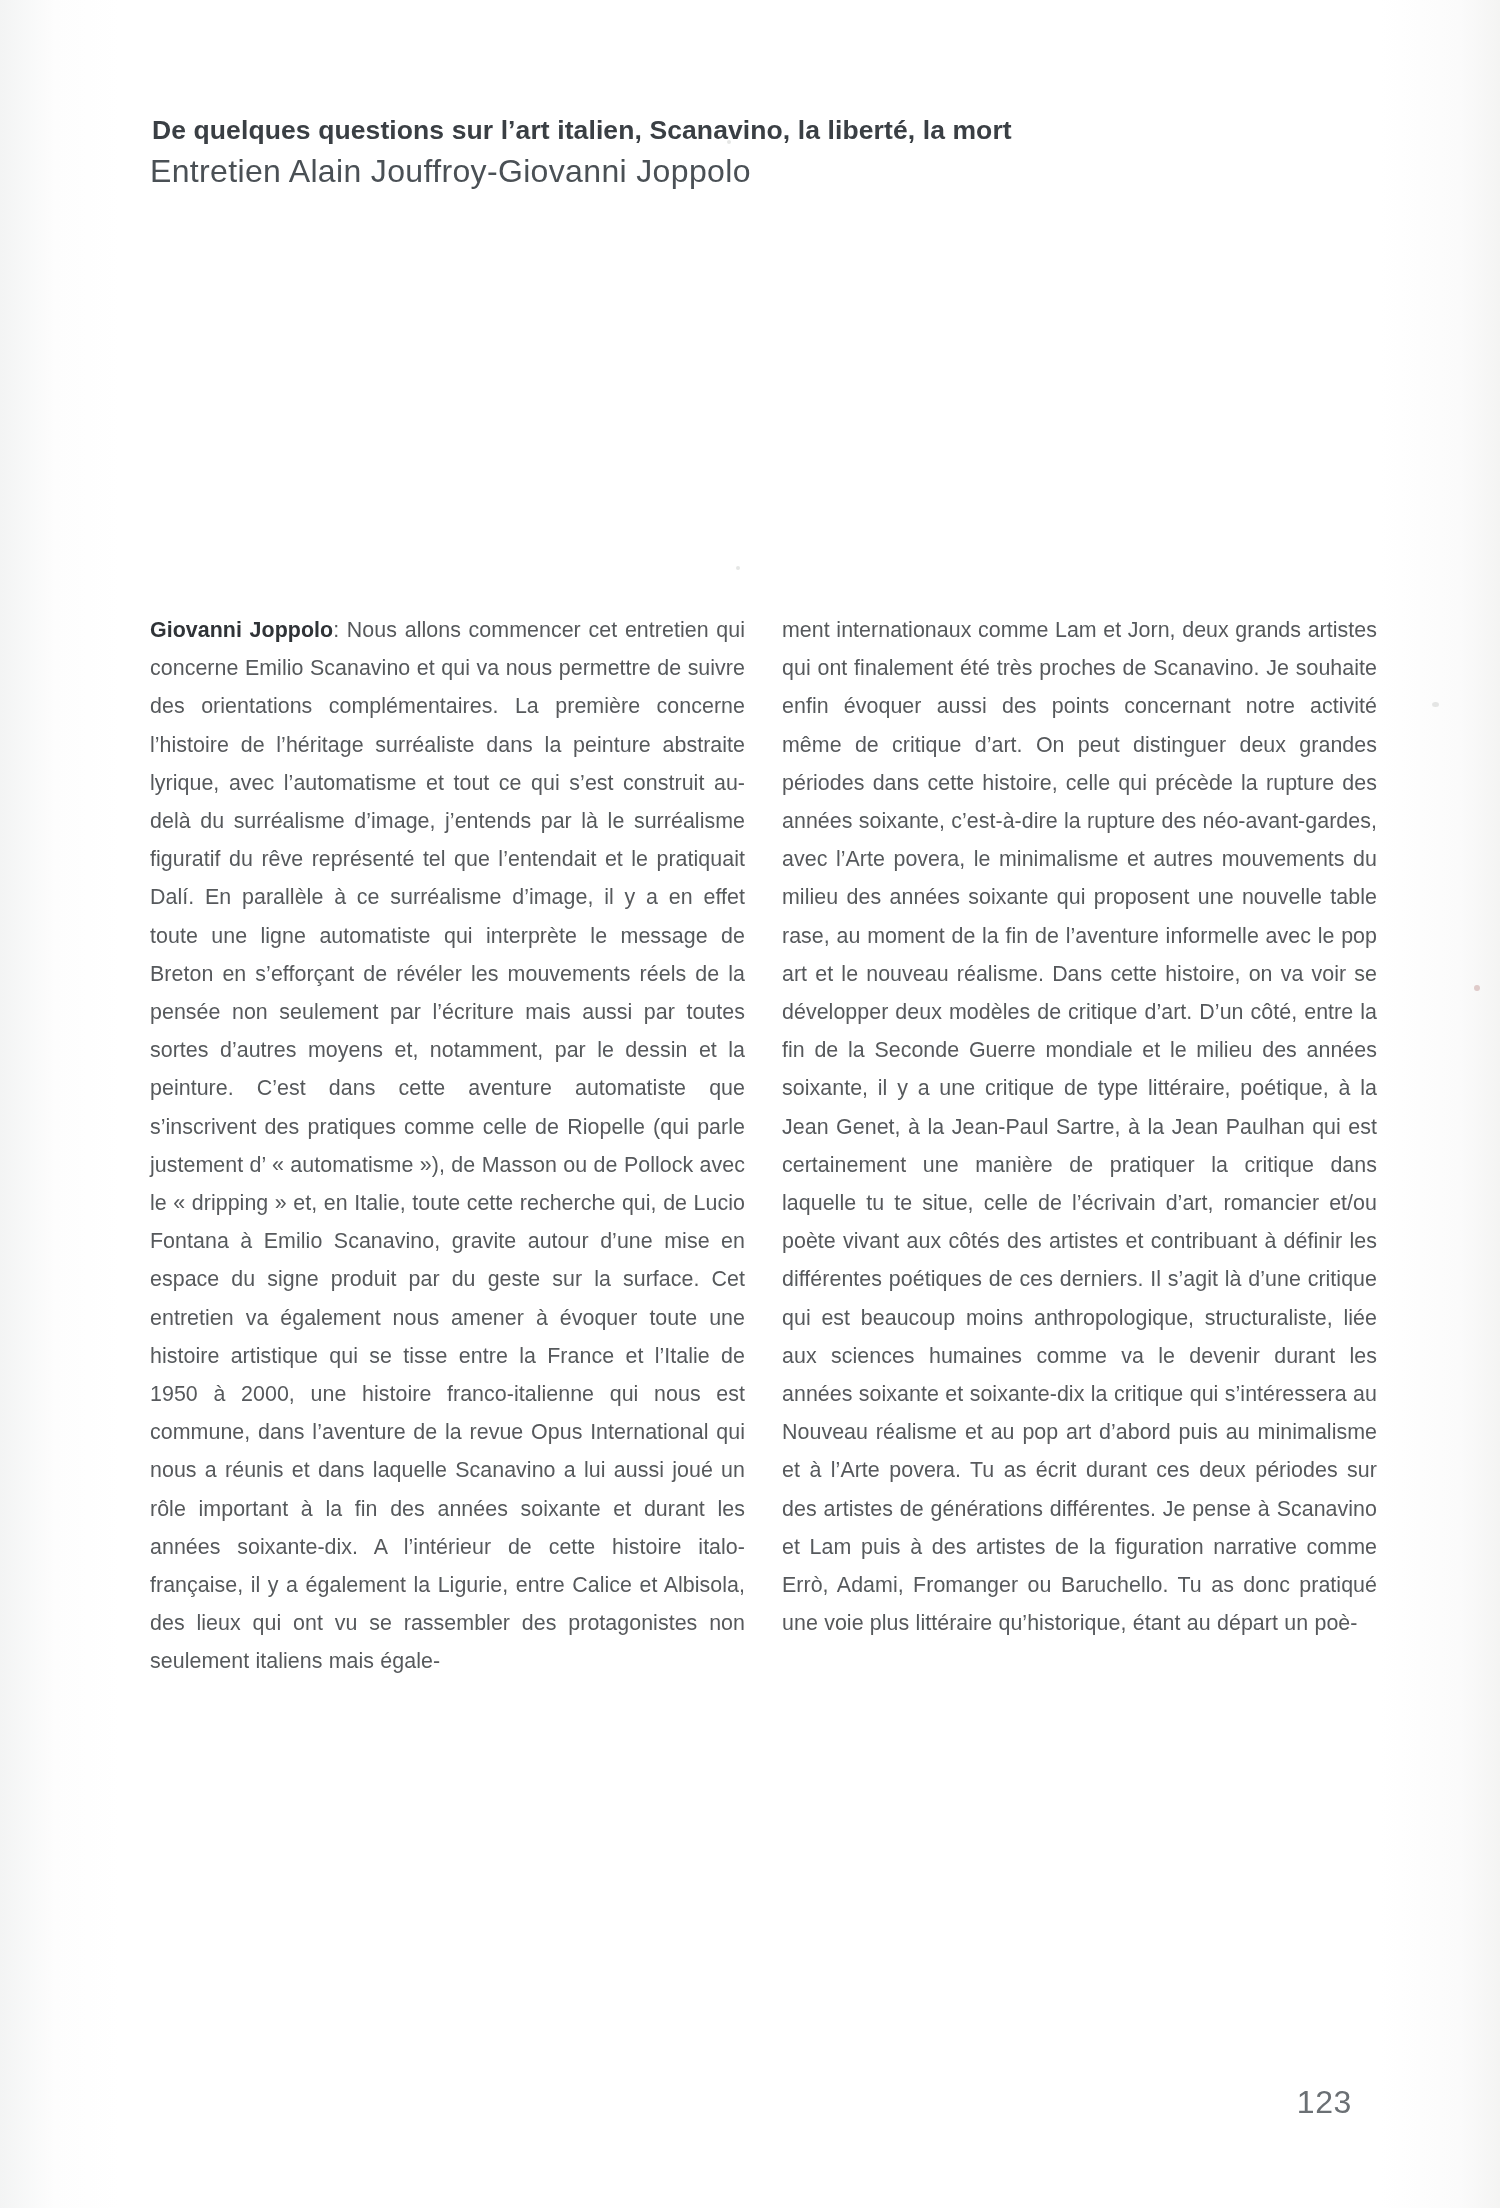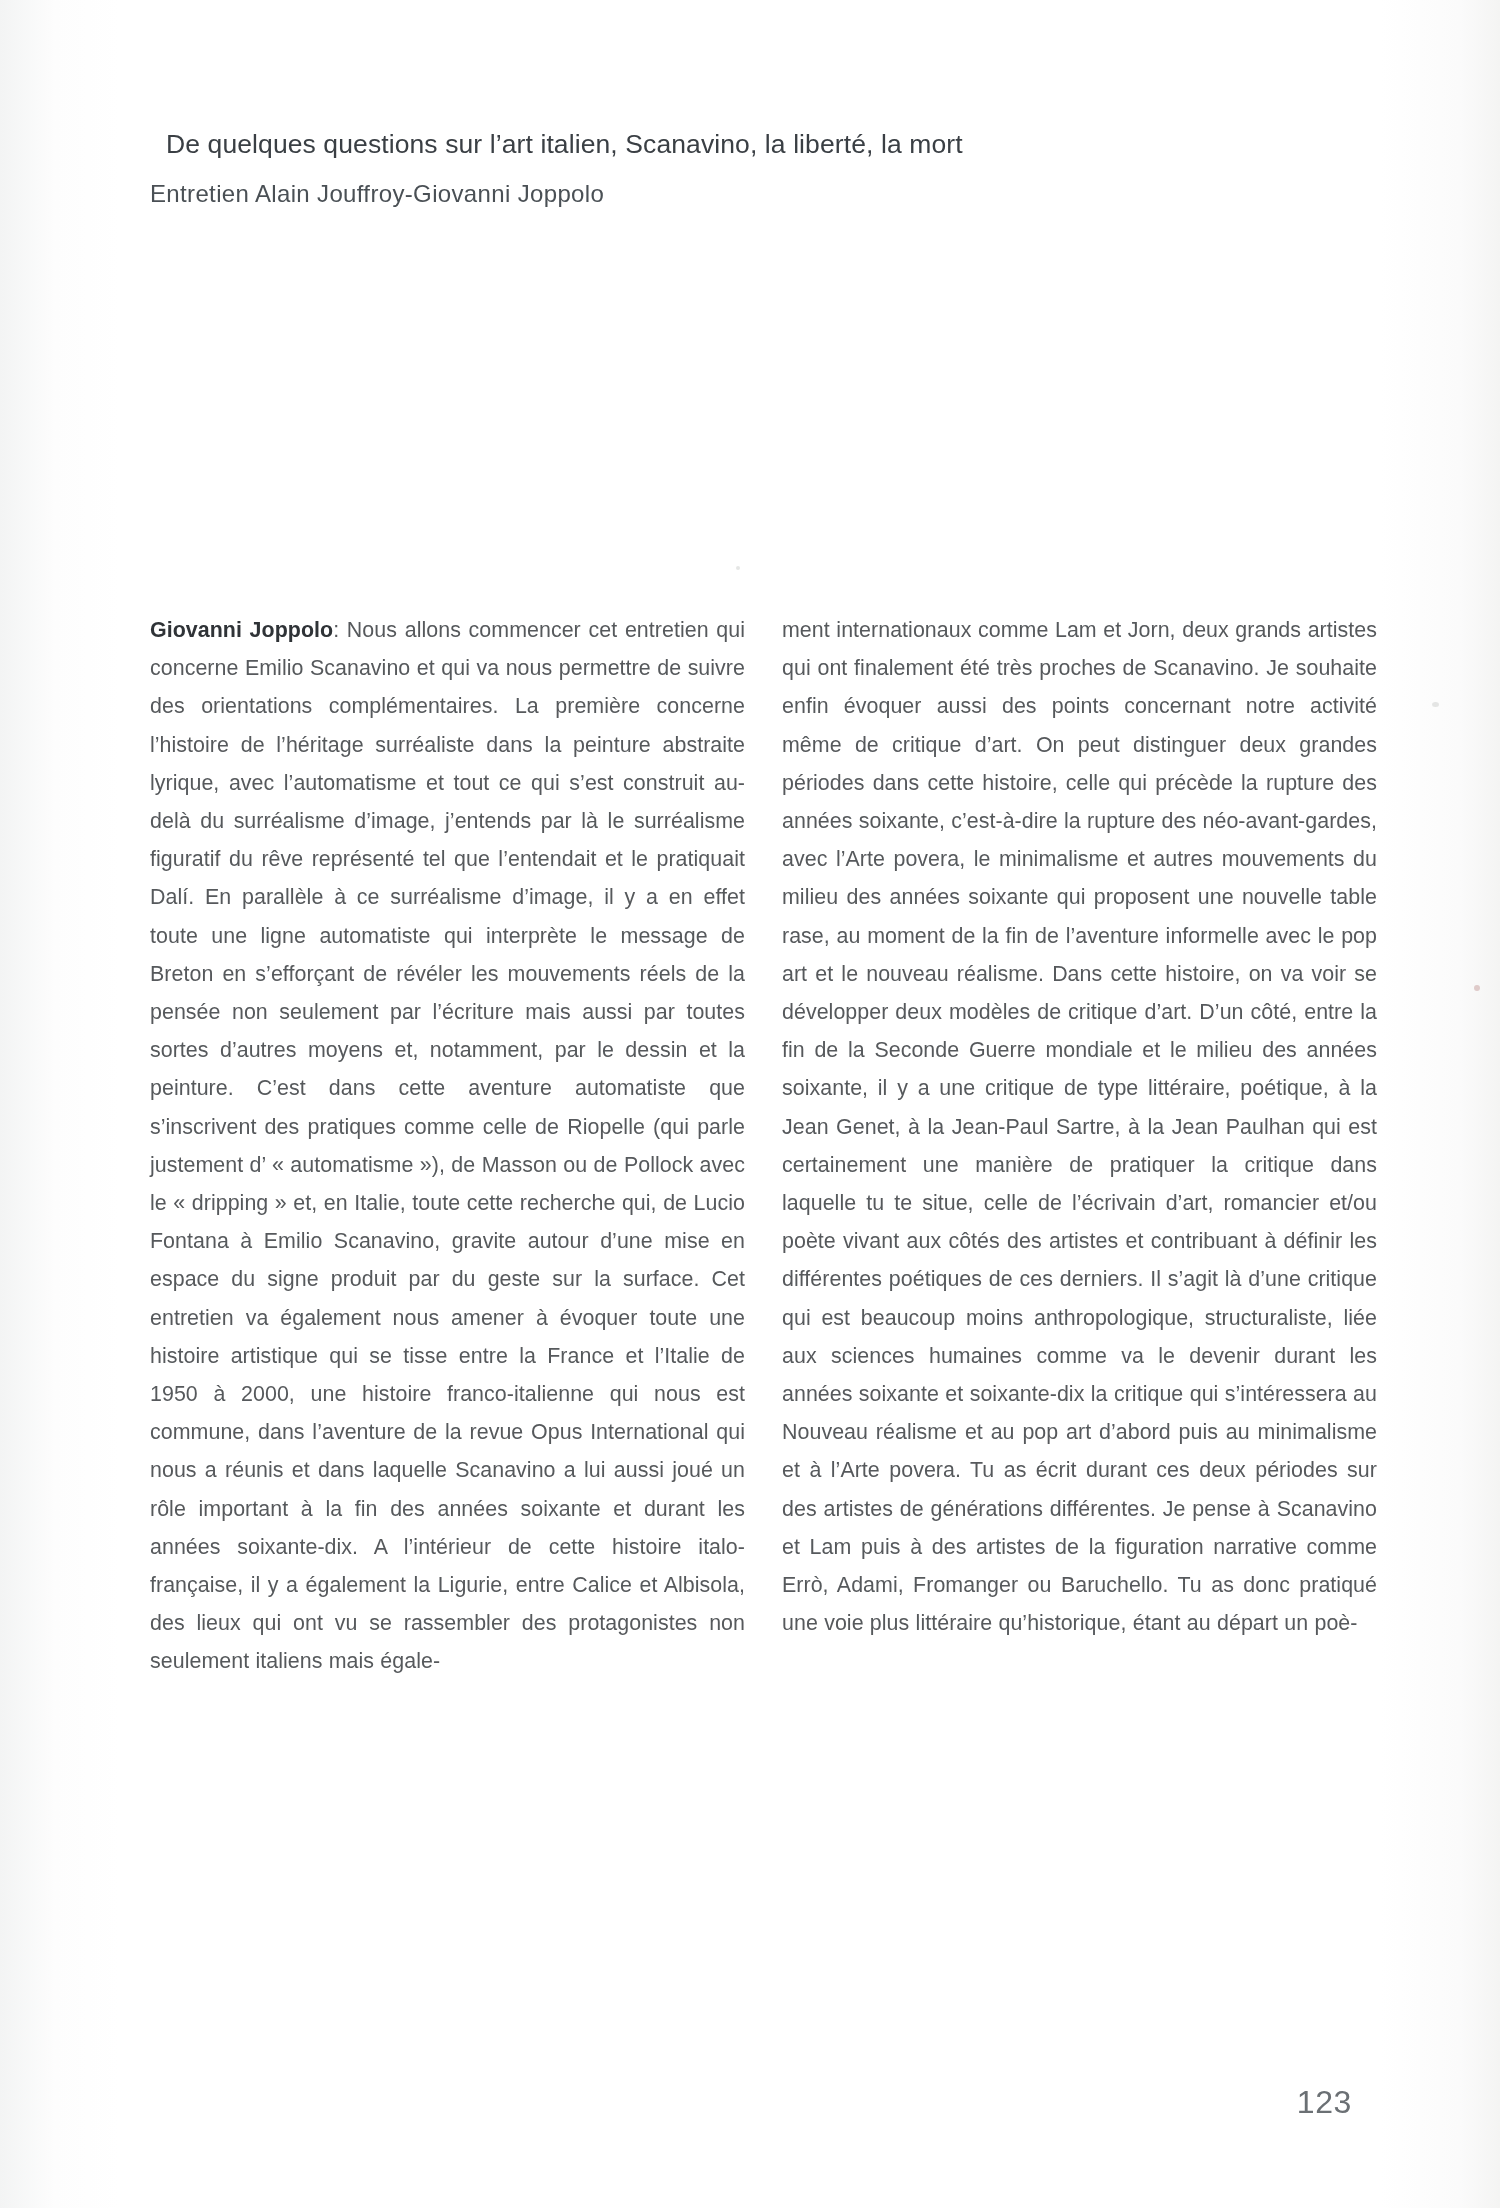--- a/index.html
+++ b/index.html
@@ -35,28 +35,28 @@
 
   
   .head-block {
     position: absolute;
     left: 150px;
     top: 112px;
     width: 1180px;
   }
   .doc-title {
     font-size: 26.5px;
-    font-weight: normal;
+    font-weight: bold;
     color: #3a3f44;
     letter-spacing: 0.1px;
     line-height: 1.28;
-    margin: 16px;
+    margin: 2px;
   }
   .doc-subtitle {
-    font-size: 24px;
+    font-size: 32px;
     font-weight: normal;
     color: #4a5055;
     letter-spacing: 0.35px;
     line-height: 1.30;
     margin: 3px 0 0 0;
   }
 
   
   .col {
     position: absolute;

